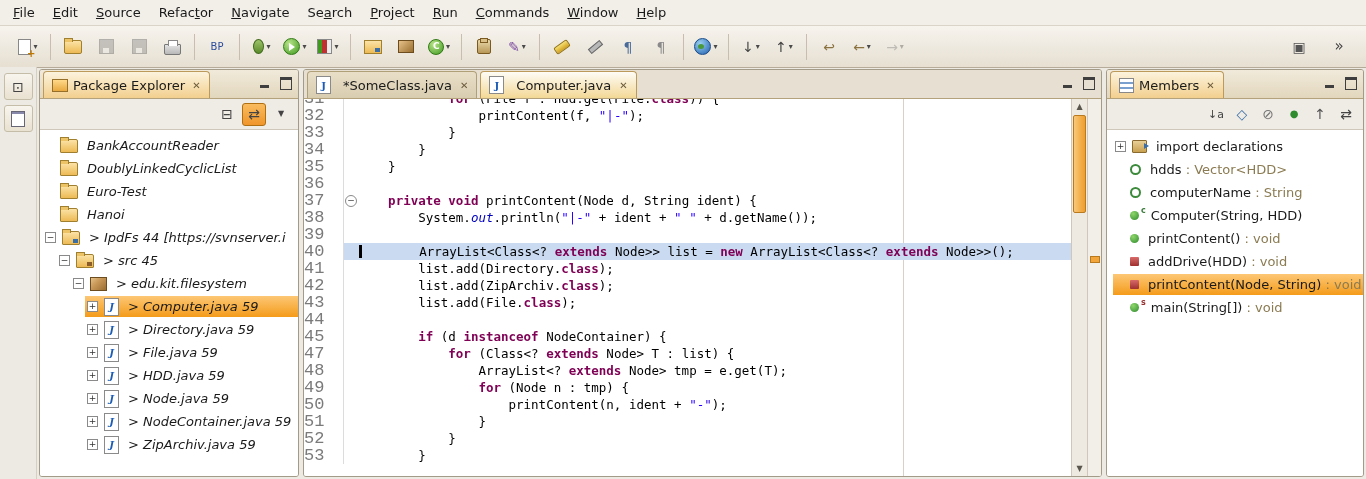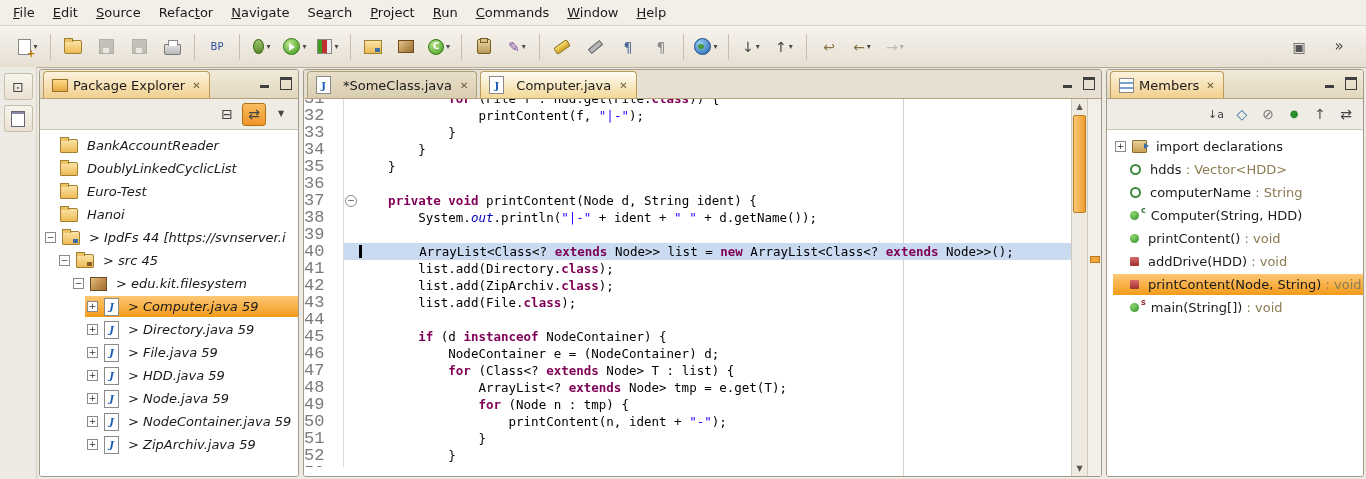--- a/index.html
+++ b/index.html
@@ -508,25 +508,20 @@
               <span class="ln">44</span>
               <span class="fold"></span>
               <span class="ct"></span>
             </div>
             <div class="code-line">
               <span class="ln">45</span>
               <span class="fold"></span>
               <span class="ct"><span>        </span><span class="k">if</span><span> (d </span><span class="k">instanceof</span><span> NodeContainer) {</span></span>
             </div>
             <div class="code-line">
-              <span class="ln">46</span>
-              <span class="fold"></span>
-              <span class="ct"><span>            NodeContainer e = (NodeContainer) d;</span></span>
-            </div>
-            <div class="code-line">
               <span class="ln">47</span>
               <span class="fold"></span>
               <span class="ct"><span>            </span><span class="k">for</span><span> (Class&lt;? </span><span class="k">extends</span><span> Node&gt; T : list) {</span></span>
             </div>
             <div class="code-line">
               <span class="ln">48</span>
               <span class="fold"></span>
               <span class="ct"><span>                ArrayList&lt;? </span><span class="k">extends</span><span> Node&gt; tmp = e.get(T);</span></span>
             </div>
             <div class="code-line">

